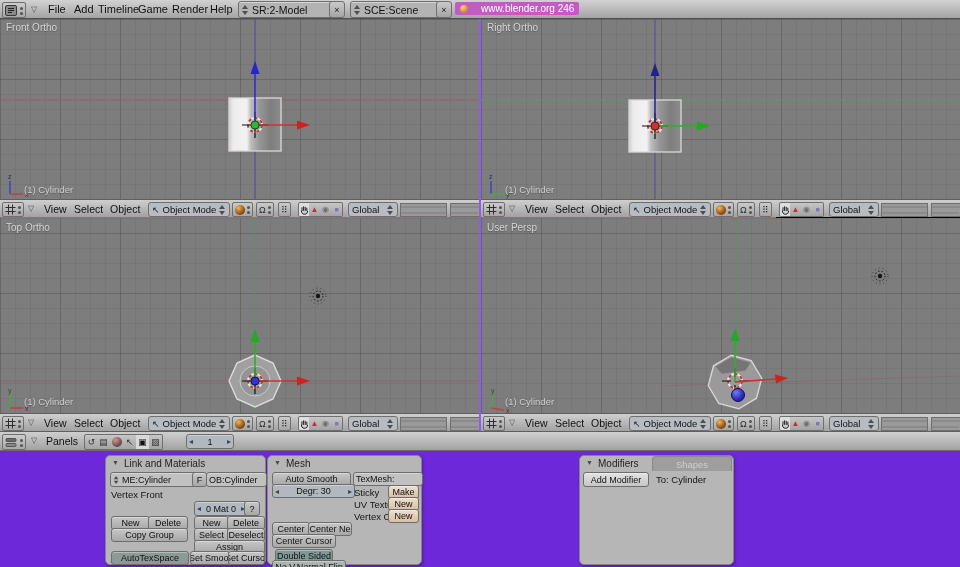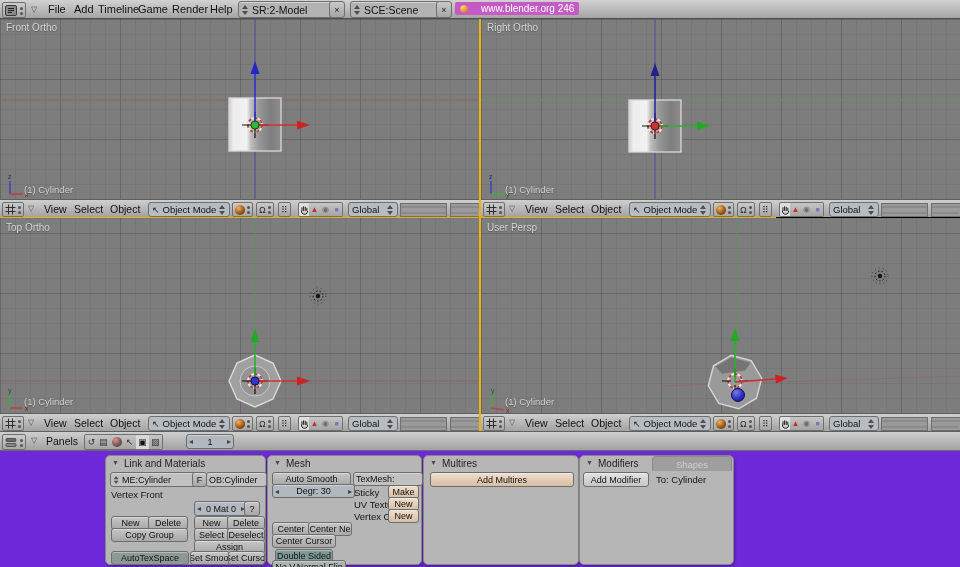--- a/index.html
+++ b/index.html
@@ -28,21 +28,21 @@
   .udtri{width:7px;height:10px;position:relative;flex:none}
   .udtri::before{content:"";position:absolute;left:0;top:0;border-left:3.5px solid transparent;
     border-right:3.5px solid transparent;border-bottom:4px solid #4e4e4e}
   .udtri::after{content:"";position:absolute;left:0;top:6px;border-left:3.5px solid transparent;
     border-right:3.5px solid transparent;border-top:4px solid #4e4e4e}
   .dots{width:3px;height:9px;position:relative;flex:none;margin-left:1px}
   .dots::before{content:"";position:absolute;left:0;top:1px;width:3px;height:3px;border-radius:50%;
     background:#555;box-shadow:0 5px 0 #555}
 
   
-  .quad{position:absolute;left:0;top:18px;width:776px;height:431px;background:#eab308}
+  .quad{position:absolute;left:0;top:18px;width:776px;height:431px;background:#8b5cf6}
   .vp{position:absolute;background:#0e0e0e}
   .vp-content{position:absolute;left:0;top:0;right:0;background-color:var(--viewport-bg,#7d7d7d);
     background-image:
       repeating-linear-gradient(0deg,rgba(0,0,0,.12) 0 1px,transparent 1px 60px),
       repeating-linear-gradient(90deg,rgba(0,0,0,.12) 0 1px,transparent 1px 60px),
       repeating-linear-gradient(0deg,rgba(0,0,0,.055) 0 1px,transparent 1px 15px),
       repeating-linear-gradient(90deg,rgba(0,0,0,.055) 0 1px,transparent 1px 15px);
     overflow:hidden}
   .vp-label{position:absolute;left:6px;top:4px;font-size:10px;color:#d6d6d6;text-shadow:0 1px 1px rgba(0,0,0,.3)}
   .obj-label{position:absolute;left:24px;font-size:9.5px;color:#d0d0d0;text-shadow:0 1px 1px rgba(0,0,0,.3)}
@@ -647,25 +647,20 @@
       <div class="b sal" style="left:120px;top:41px;width:29px;height:12px">New</div>
       <span class="ptxt" style="left:86px;top:55px">Vertex Color</span>
       <div class="b sal" style="left:120px;top:53px;width:29px;height:12px">New</div>
       <div class="b" style="left:4px;top:66px;width:36px;height:12px">Center</div>
       <div class="b" style="left:40px;top:66px;width:42px;height:12px">Center Ne</div>
       <div class="b" style="left:4px;top:78px;width:62px;height:12px">Center Cursor</div>
       <div class="b teal" style="left:7px;top:93px;width:56px;height:11px">Double Sided</div>
       <div class="b" style="left:4px;top:104px;width:72px;height:11px;background:#a9b3b0">No V.Normal Flip</div>
     </div>
 
-    <div class="panel" style="left:423px;top:6px;width:154px;height:108px">
-      <span class="phdr-tri">▼</span>
-      <span class="phdr-t">Multires</span>
-      <div class="b sal" style="left:6px;top:16px;width:142px;height:13px">Add Multires</div>
-    </div>
 
     <div class="panel" style="left:579px;top:6px;width:153px;height:108px">
       <div class="tab-inactive" style="left:72px;width:78px">Shapes</div>
       <span class="phdr-tri">▼</span>
       <span class="phdr-t">Modifiers</span>
       <div class="b lite" style="left:3px;top:16px;width:64px;height:13px">Add Modifier</div>
       <span class="ptxt" style="left:76px;top:18px">To: Cylinder</span>
     </div>
   </div>
 </div>

